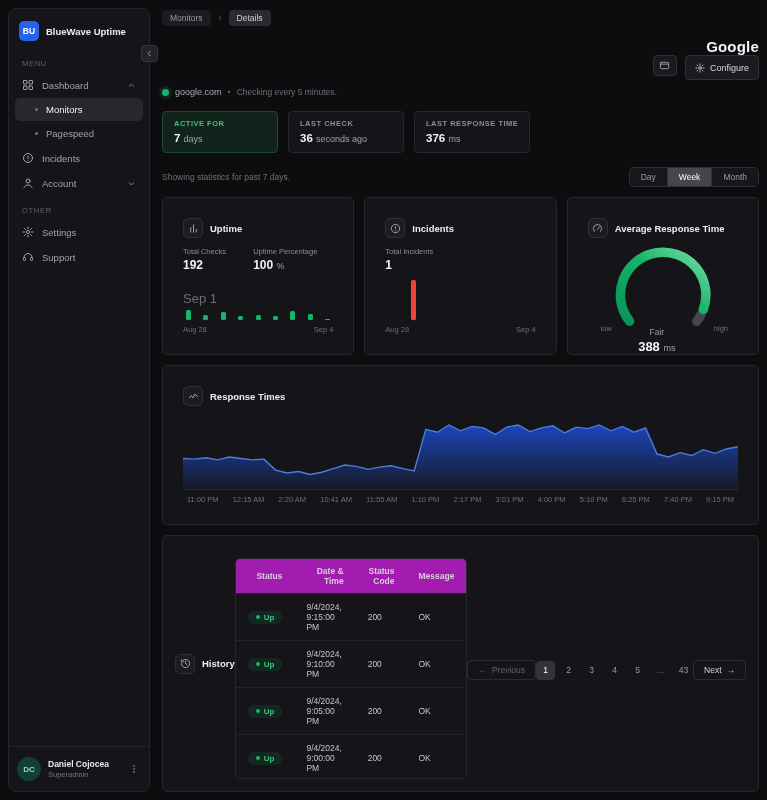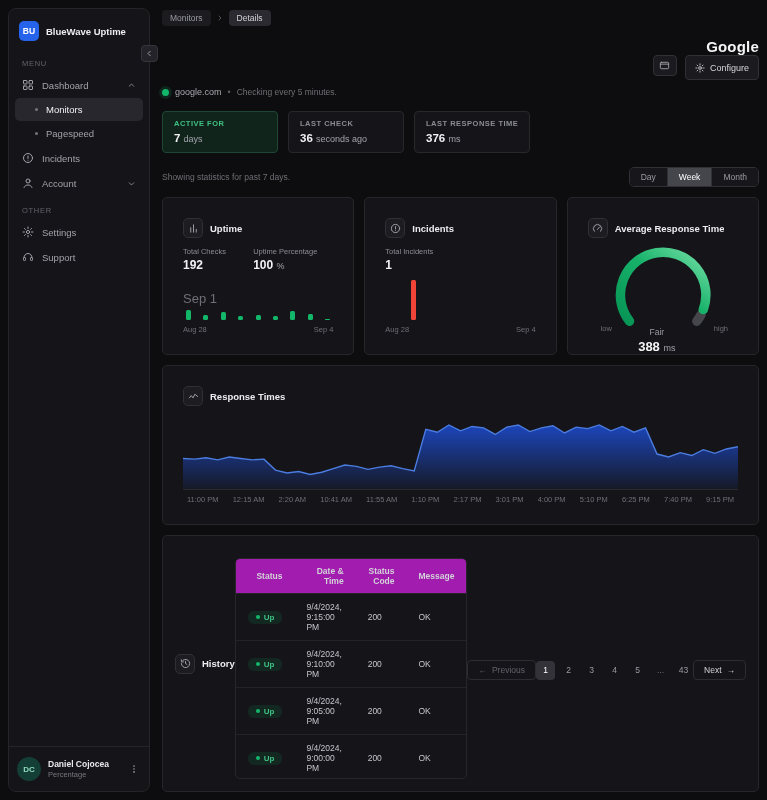--- a/index.html
+++ b/index.html
@@ -217,21 +217,21 @@
             <rect x="17" y="13" width="4" height="6" rx="1.5"></rect>
           </svg>
         <span class="grow">Support</span>
       </div>
     </nav>
 
     <div class="user-row">
       <div class="avatar">DC</div>
       <div>
         <div class="user-name">Daniel Cojocea</div>
-        <div class="user-role">Percentage</div>
+        <div class="user-role">Superadmin</div>
       </div>
       <button class="kebab">
         <svg width="10" height="12" viewBox="0 0 24 24" fill="currentColor">
             <circle cx="12" cy="5" r="2"></circle>
             <circle cx="12" cy="12" r="2"></circle>
             <circle cx="12" cy="19" r="2"></circle>
           </svg>
       </button>
     </div>
   </aside>

